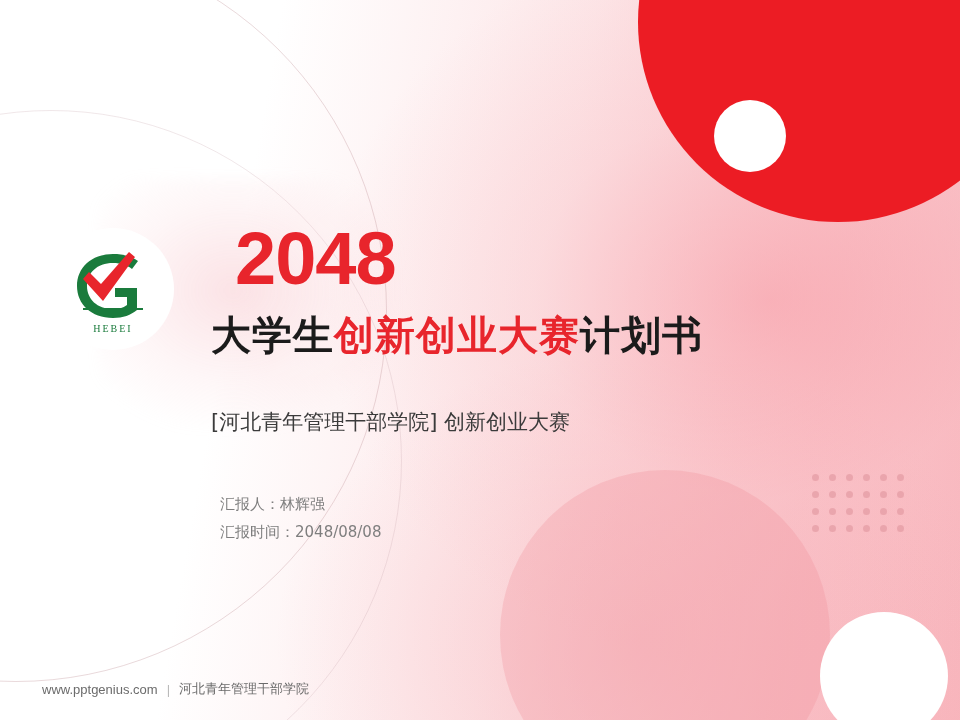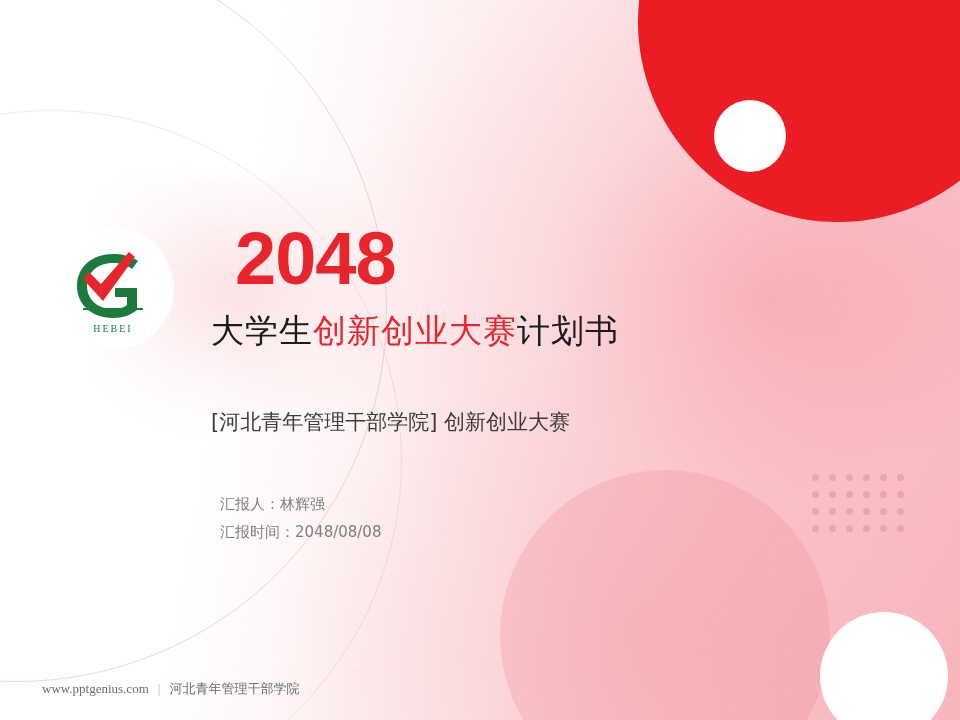--- a/index.html
+++ b/index.html
@@ -161,22 +161,22 @@
     line-height: 1;
     color: #e8252c;
     letter-spacing: -1px;
     margin-left: 24px;
   }
   .headline {
     position: absolute;
     left: 211px;
     top: 312px;
     font-family: "DejaVu Sans", "Liberation Sans", sans-serif;
-    font-weight: normal;
-    font-size: 33px;
+    font-weight: bold;
+    font-size: 40px;
     line-height: 1.18;
     white-space: nowrap;
     color: #1b1b1b;
     letter-spacing: 1px;
   }
   .headline .hl-red { color: #e8252c; }
   .subline {
     position: absolute;
     left: 211px;
     top: 408px;
@@ -195,21 +195,21 @@
     color: #7e7e7e;
     white-space: nowrap;
     margin-left: 9px;
   }
 
   
   .footer {
     position: absolute;
     left: 42px;
     bottom: 22px;
-    font-family: Liberation Serif, serif;
+    font-family: Liberation Sans, sans-serif;
     font-size: 13px;
     color: #6b6b6b;
     display: flex;
     align-items: center;
     gap: 9px;
     white-space: nowrap;
   }
   .footer .sep { color: #b9b9b9; }
 </style>
 </head>

